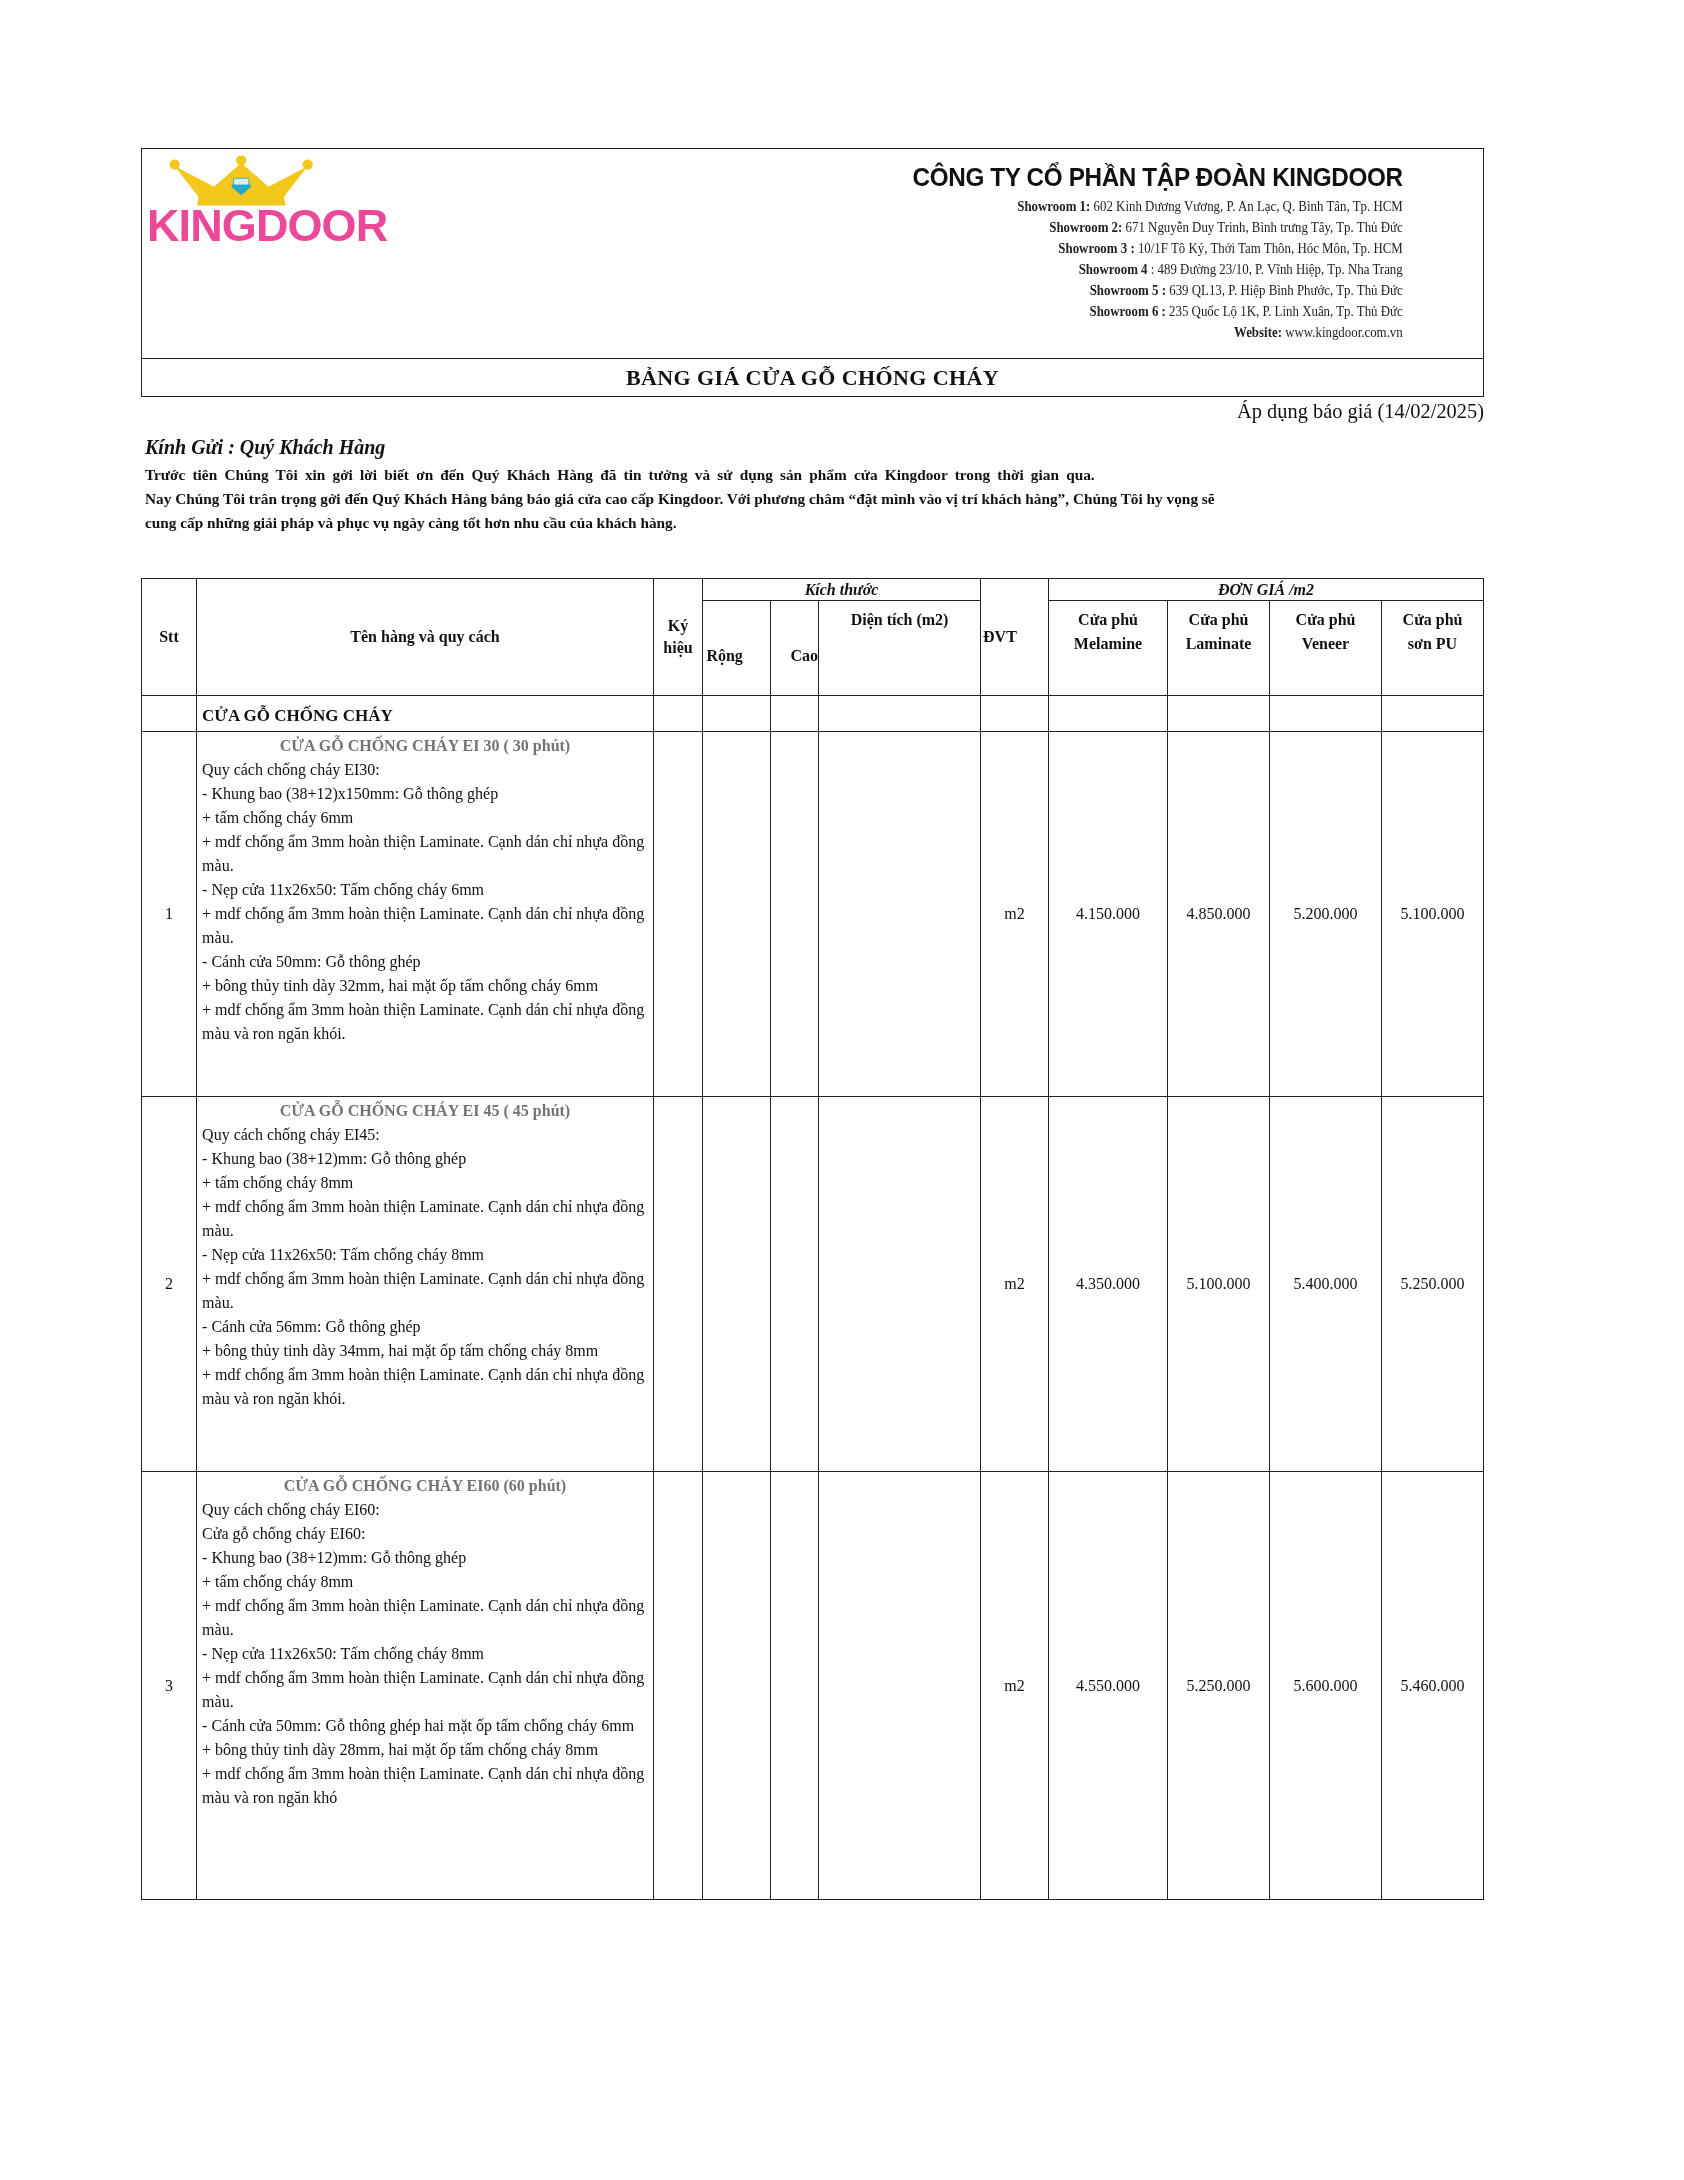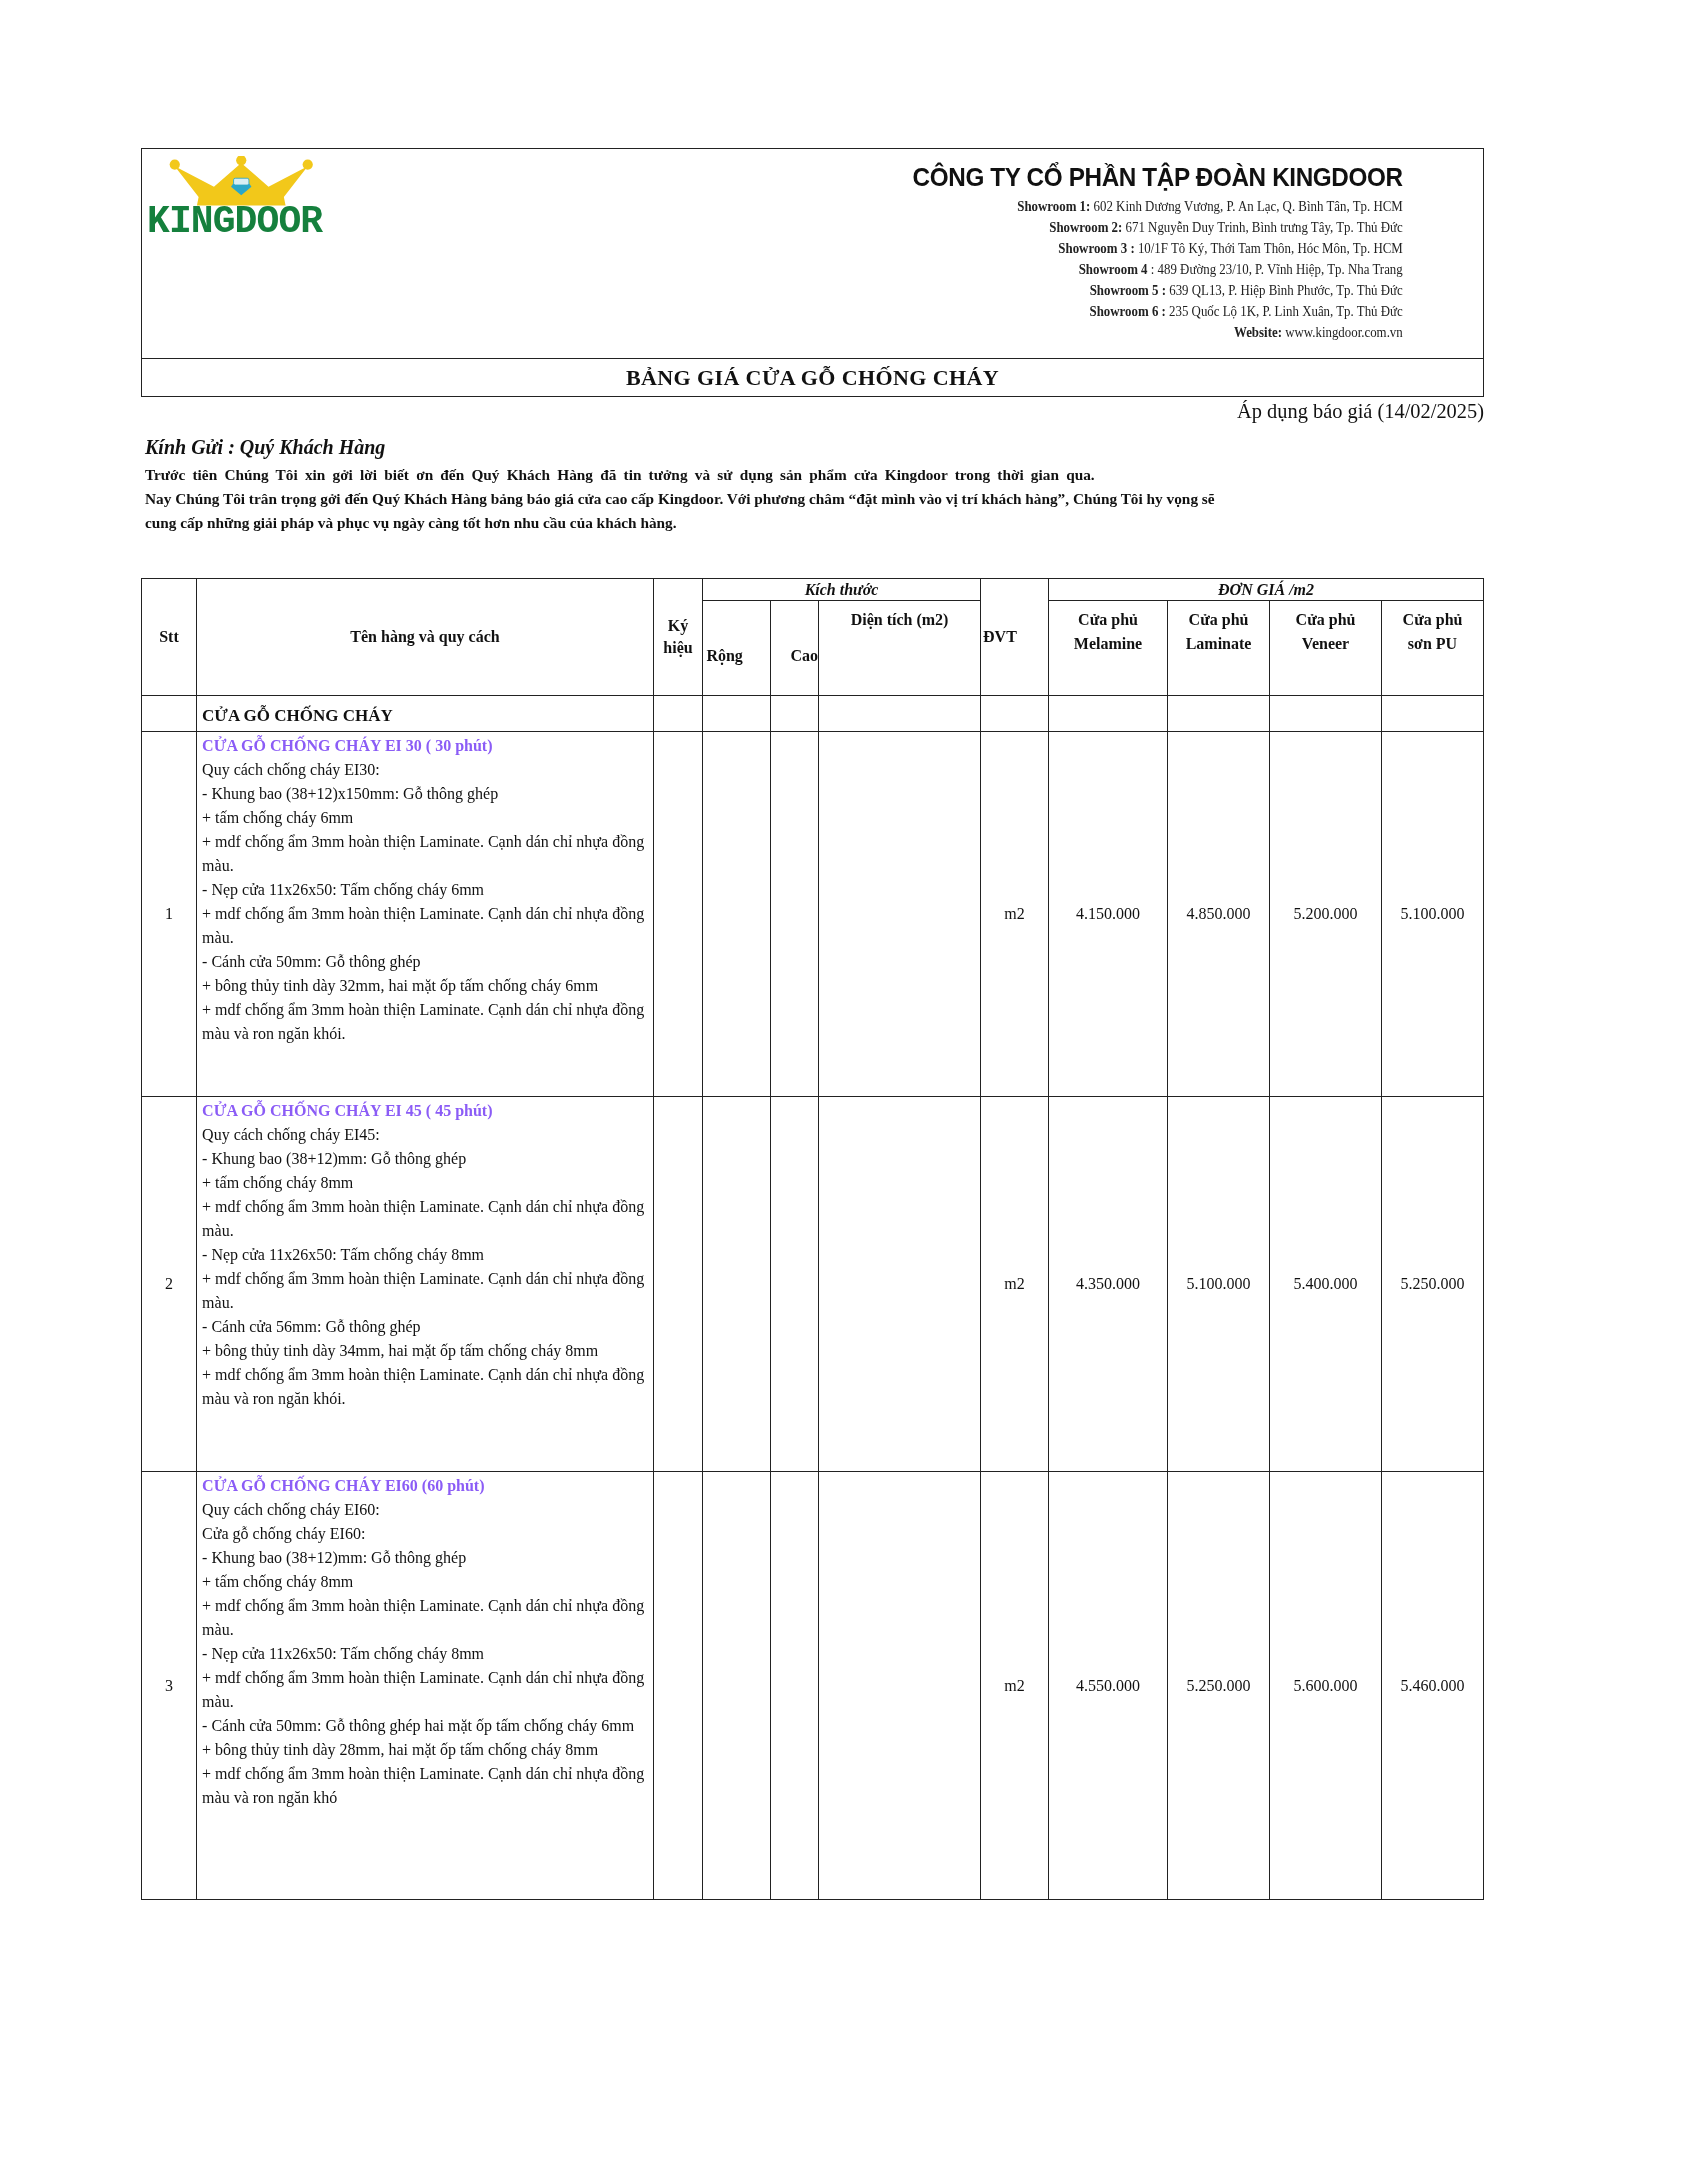--- a/index.html
+++ b/index.html
@@ -2,41 +2,41 @@
 <html style="font-size:13.6px"><head>
 <meta charset="utf-8">
 <style>
   html, body { margin:0; padding:0; background:#ffffff; }
   body { width:1685px; height:2181px; position:relative; font-family:"Liberation Serif", serif; color:#111; }
   .abs { position:absolute; }
   
   #header-box { left:141px; top:148px; width:1343px; height:249px; border:1.7px solid #222; box-sizing:border-box; }
   #header-divider { left:141px; top:358px; width:1343px; height:0; border-top:1.7px solid #222; }
   #logo { left:147px; top:156px; width:187px; height:94px; }
-  #logo-text { position:absolute; left:0; top:44px; font-family:Liberation Mono, monospace; font-weight:bold; font-size:38px; color:#15803d; letter-spacing:-0.9px; }
+  #logo-text { position:absolute; left:0; top:44px; font-family:Liberation Sans, sans-serif; font-weight:bold; font-size:45px; color:#ec4899; letter-spacing:-0.9px; }
   #company-block { right:282px; top:162px; text-align:right; }
   #company-name { font-family:"Liberation Sans", sans-serif; font-weight:bold; font-size:26.4px; letter-spacing:-0.4px; margin-bottom:3.4px; color:#111; transform:scaleX(0.92); transform-origin:right; }
   .showroom { font-size:14px; line-height:21px; color:#222; transform:scaleX(0.92); transform-origin:right; white-space:nowrap; }
   .showroom b { font-weight:bold; }
   #doc-title { left:141px; top:358px; width:1343px; height:21px; line-height:39px; text-align:center; font-weight:bold; font-size:22px; letter-spacing:0.4px; }
   #doc-subtitle { left:141px; top:400px; width:1343px; text-align:right; font-size:20.4px; }
   #greeting { left:145px; top:436px; font-style:italic; font-weight:bold; font-size:20px; }
   .intro { left:145px; font-weight:bold; font-size:15.3px; width:1346px; line-height:24px; }
   #intro1 { top:463px; word-spacing:3.4px; }
   #intro2 { top:487px; }
   #intro3 { top:511px; }
   
   table#price-table { position:absolute; left:141px; top:578px; width:1343px; border-collapse:collapse; table-layout:fixed; }
   #price-table td, #price-table th { border:1.7px solid #222; padding:0; font-size:16px; vertical-align:middle; }
   #price-table th { font-weight:bold; }
   .hdr-center { text-align:center; }
   .ktop { height:21px; line-height:21px; text-align:center;font-style:italic; }
   .sub-top { vertical-align:top !important; text-align:center; padding-top:6.8px !important; line-height:24px; }
   .item-cell { vertical-align:top !important; padding:1.7px 5.1px !important; line-height:24px; }
-  .item-title { color:#8b5cf6; font-weight:bold; }
+  .item-title { color:#737373; font-weight:bold;text-align:center; }
   .num { text-align:center; }
   .section-title { font-weight:bold; font-size:17px !important; padding-left:5.1px !important; padding-top:5.1px !important; }
   .logo-crown { position:absolute; left:8.5px; top:0; }
 </style>
 </head>
 <body>
 
 <div id="header-box" class="abs"></div>
 <div id="header-divider" class="abs"></div>
 

